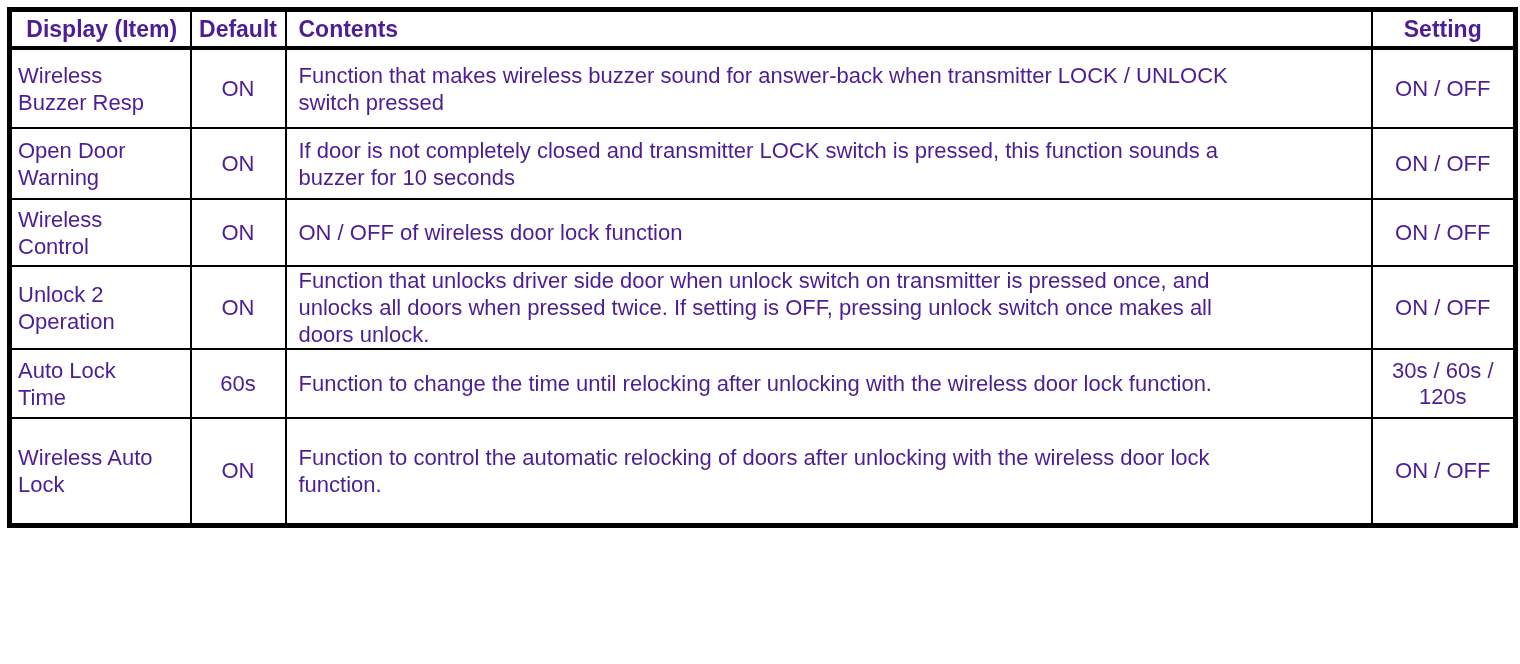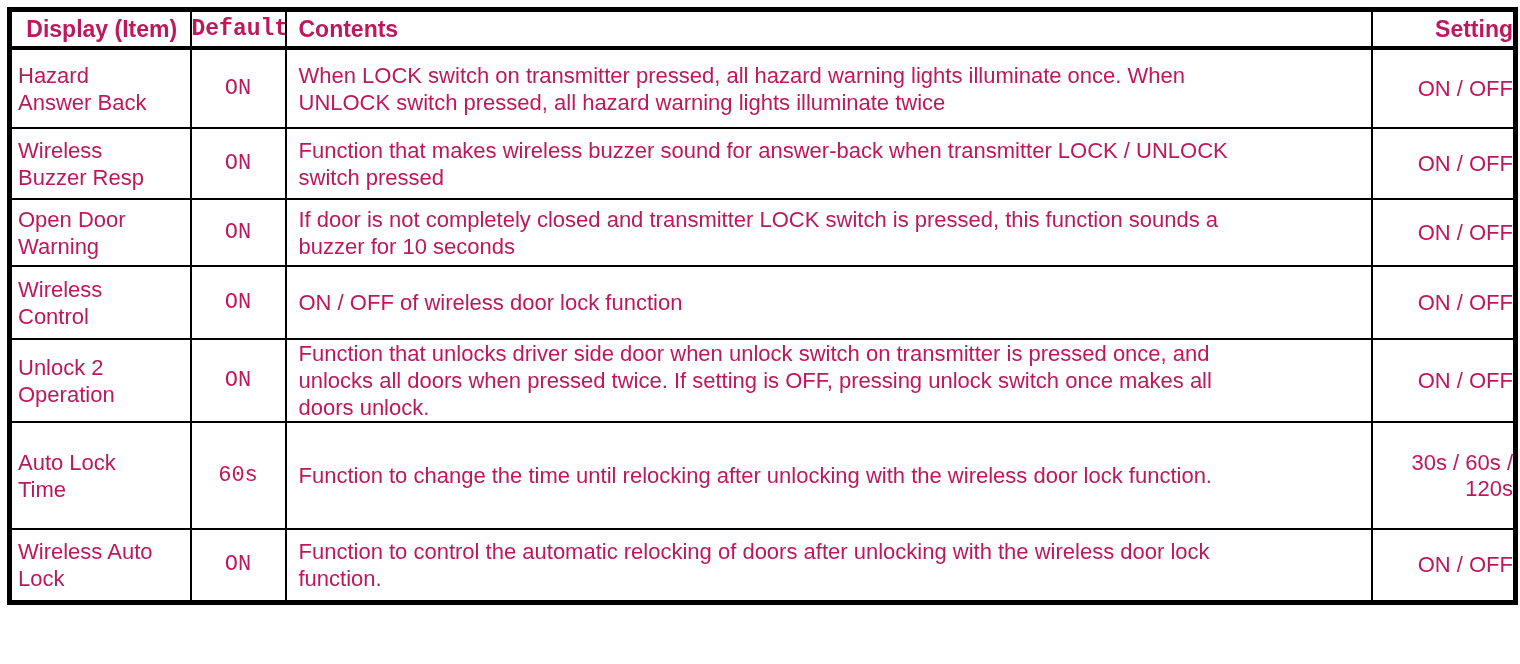--- a/index.html
+++ b/index.html
@@ -20,21 +20,21 @@
     left: 7px;
     top: 7px;
     width: 1506px;
     border-collapse: collapse;
     table-layout: fixed;
     border: 5px solid #000000;
   }
   th, td {
     border: 2px solid #000000;
     padding: 0;
-    color: #be185d;
+    color: #4c1d95;
     overflow: hidden;
   }
   thead th {
     border-bottom-width: 4px;
     height: 34px;
     font-size: 23px;
     font-weight: bold;
     text-align: center;
     vertical-align: middle;
   }
@@ -45,29 +45,28 @@
     vertical-align: middle;
     white-space: pre-line;
   }
   .col-display {
     text-align: left;
     padding-left: 6px;
     padding-right: 4px;
   }
   .col-default {
     text-align: center;
-    font-family: Liberation Mono, monospace;
   }
   .col-contents {
     text-align: left;
     padding-left: 12px;
     padding-right: 6px;
   }
   .col-setting {
-    text-align: right;
+    text-align: center;
     line-height: 26px;
   }
   
   tbody tr:nth-child(1) { height: 80px; }
   tbody tr:nth-child(2) { height: 71px; }
   tbody tr:nth-child(3) { height: 67px; }
   tbody tr:nth-child(4) { height: 73px; }
   tbody tr:nth-child(5) { height: 69px; }
   tbody tr:nth-child(6) { height: 107px; }
   tbody tr:nth-child(7) { height: 73px; }
@@ -85,28 +84,20 @@
   </colgroup>
   <thead>
     <tr>
       <th class="col-display">Display (Item)</th>
       <th class="col-default">Default</th>
       <th class="col-contents">Contents</th>
       <th class="col-setting">Setting</th>
     </tr>
   </thead>
   <tbody>
-      <tr>
-        <td class="col-display">Hazard
-Answer Back</td>
-        <td class="col-default">ON</td>
-        <td class="col-contents">When LOCK switch on transmitter pressed, all hazard warning lights illuminate once. When
-UNLOCK switch pressed, all hazard warning lights illuminate twice</td>
-        <td class="col-setting">ON / OFF</td>
-      </tr>
       <tr>
         <td class="col-display">Wireless
 Buzzer Resp</td>
         <td class="col-default">ON</td>
         <td class="col-contents">Function that makes wireless buzzer sound for answer-back when transmitter LOCK / UNLOCK
 switch pressed</td>
         <td class="col-setting">ON / OFF</td>
       </tr>
       <tr>
         <td class="col-display">Open Door

